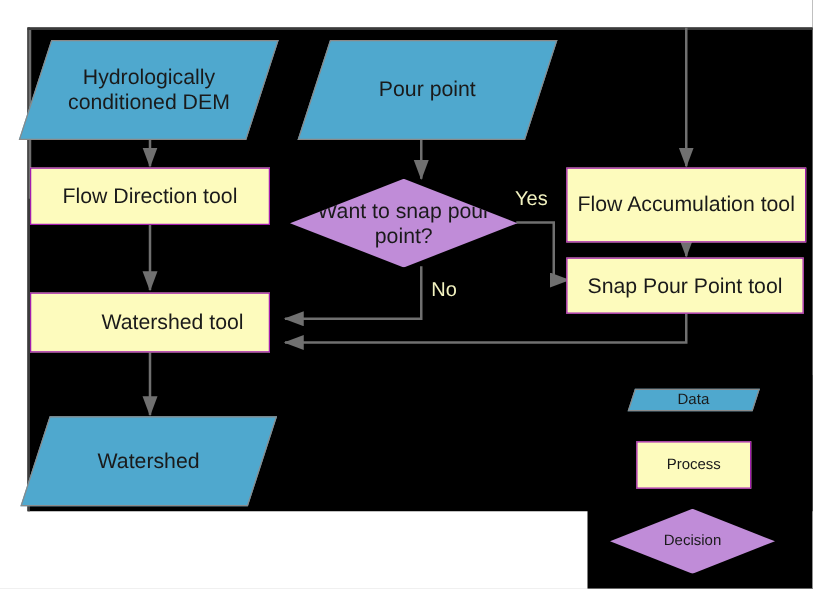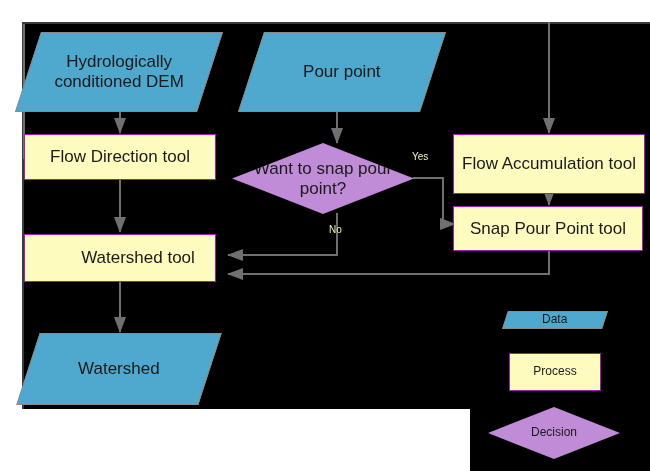--- a/index.html
+++ b/index.html
@@ -19,21 +19,21 @@
   .data-shape > span{transform:skewX(18deg);display:block;}
 
   .process-shape{background:#FDFBBD;border:1px solid #a21caf;}
 
   .decision-shape{background:#C08CD8;
      clip-path:polygon(50% 0%,100% 50%,50% 100%,0% 50%);}
 
   svg.wires{position:absolute;left:0;top:0;width:650px;height:471px;
             overflow:visible;pointer-events:none;}
 
-  .edgelabel{position:absolute;color:#f2f2c0;font-size:10px;
+  .edgelabel{position:absolute;color:#f2f2c0;font-size:16px;
              text-shadow:0 0 2px #000;}
 
   .lg-text{font-size:12px;}
 </style>
 </head>
 <body>
 
 <div id="canvas"></div>
 
 <svg class="wires" xmlns="http://www.w3.org/2000/svg">
@@ -92,21 +92,21 @@
 
 <div class="shape process-shape" style="left:24px;top:234px;width:192px;height:48px;font-size:17px;padding-left:36px;">
   <span>Watershed tool</span>
 </div>
 
 <div class="shape data-shape" style="left:28px;top:333px;width:182px;height:72px;font-size:17px;">
   <span>Watershed</span>
 </div>
 
 <div class="edgelabel" style="left:412px;top:151px;">Yes</div>
-<div class="edgelabel" style="left:305px;top:224px;padding-left:24px;">No</div>
+<div class="edgelabel" style="left:321px;top:224px;padding-left:24px;">No</div>
 
 <div id="legendpanel"></div>
 
 <div class="shape data-shape lg-text" style="left:505px;top:311px;width:100px;height:18px;">
   <span>Data</span>
 </div>
 
 <div class="shape process-shape lg-text" style="left:509px;top:353px;width:92px;height:38px;">
   <span>Process</span>
 </div>

